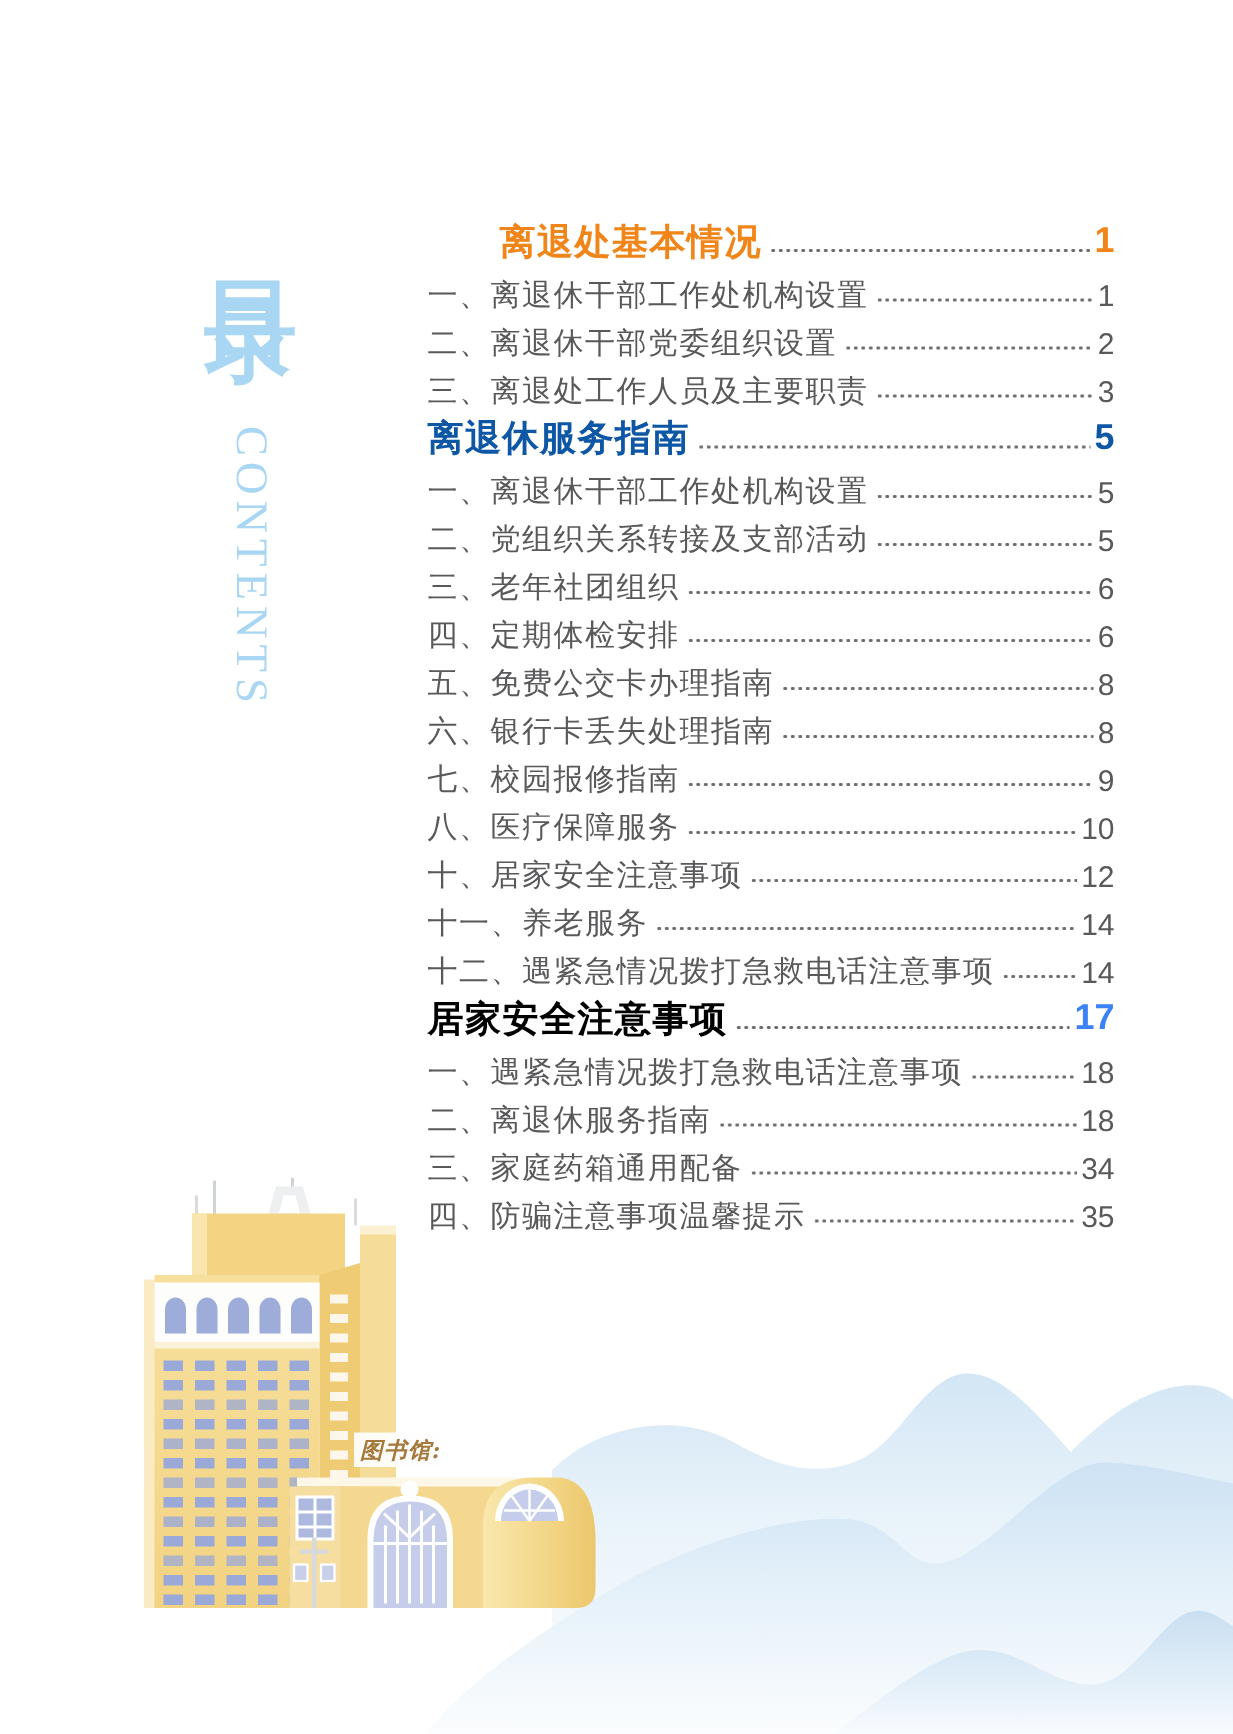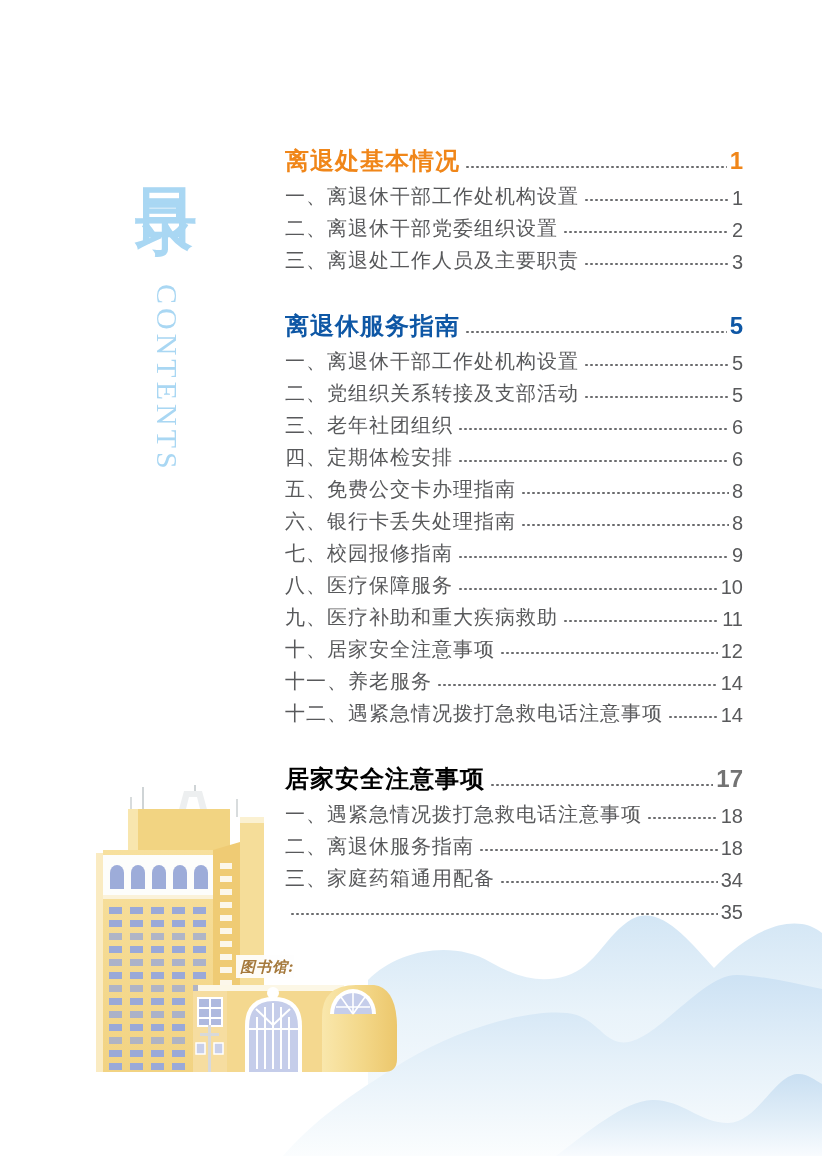--- a/index.html
+++ b/index.html
@@ -16,21 +16,21 @@
     color:#A9D7F3; line-height:66px;
   }
   .side-title-en{
     position:absolute; left:150px; top:284px;
     writing-mode:vertical-rl;
     font-family:"Liberation Serif","DejaVu Serif",serif;
     font-size:30px; letter-spacing:4px; color:#A9D7F3; line-height:34px;
   }
   
   .toc{ position:absolute; left:285px; top:143px; width:458px; }
-  .toc-section + .toc-section{ margin-top:34px; }
+  .toc-section + .toc-section{ }
   .toc-header{ display:flex; align-items:center; height:35px; }
   .toc-header-title{ font-size:24px; font-weight:bold; letter-spacing:1px; white-space:nowrap; }
   .toc-header-page{ font-size:24px; font-weight:bold; }
   .toc-item{ display:flex; align-items:flex-end; height:32px; }
   .toc-item-label{ font-size:20px; color:#58595B; letter-spacing:1px; white-space:nowrap; }
   .toc-item-page{ font-size:20px; color:#58595B; }
   .leader{
     flex:1; height:2px; align-self:flex-end; margin:0 3px 9px 5px;
     background-image:radial-gradient(circle,#6A6B6D 1.05px,transparent 1.35px);
     background-size:5px 2px; background-repeat:repeat-x; background-position:left center;
@@ -200,21 +200,21 @@
     <rect x="146" y="170" width="58" height="23" fill="#FEFEFE" opacity="0.92"></rect>
     <text class="lib-sign" x="150" y="187" fill="#A5793C">图书馆:</text>
   </svg>
 
   <div class="side-title-cn">目录</div>
   <div class="side-title-en">CONTENTS</div>
 
   <div class="toc">
       <div class="toc-section">
         <div class="toc-header">
-          <span class="toc-header-title" style="color: rgb(240, 134, 25);">离退处基本情况</span>
+          <span class="toc-header-title" style="color: rgb(240, 134, 25); margin-left: 48px;">离退处基本情况</span>
           <span class="leader"></span>
           <span class="toc-header-page" style="color: rgb(240, 134, 25);">1</span>
         </div>
         <div class="toc-item">
           <span class="toc-item-label">一、离退休干部工作处机构设置</span>
           <span class="leader"></span>
           <span class="toc-item-page">1</span>
         </div>
         <div class="toc-item">
           <span class="toc-item-label">二、离退休干部党委组织设置</span>
@@ -267,61 +267,57 @@
           <span class="toc-item-label">七、校园报修指南</span>
           <span class="leader"></span>
           <span class="toc-item-page">9</span>
         </div>
         <div class="toc-item">
           <span class="toc-item-label">八、医疗保障服务</span>
           <span class="leader"></span>
           <span class="toc-item-page">10</span>
         </div>
         <div class="toc-item">
-          <span class="toc-item-label">九、医疗补助和重大疾病救助</span>
-          <span class="leader"></span>
-          <span class="toc-item-page">11</span>
-        </div>
-        <div class="toc-item">
           <span class="toc-item-label">十、居家安全注意事项</span>
           <span class="leader"></span>
           <span class="toc-item-page">12</span>
         </div>
         <div class="toc-item">
           <span class="toc-item-label">十一、养老服务</span>
           <span class="leader"></span>
           <span class="toc-item-page">14</span>
         </div>
         <div class="toc-item">
           <span class="toc-item-label">十二、遇紧急情况拨打急救电话注意事项</span>
           <span class="leader"></span>
           <span class="toc-item-page">14</span>
         </div>
       </div>
       <div class="toc-section">
         <div class="toc-header">
           <span class="toc-header-title" style="color: #000000;">居家安全注意事项</span>
           <span class="leader"></span>
-          <span class="toc-header-page" style="color: #737373;">17</span>
+          <span class="toc-header-page" style="color: #3b82f6;">17</span>
         </div>
         <div class="toc-item">
           <span class="toc-item-label">一、遇紧急情况拨打急救电话注意事项</span>
           <span class="leader"></span>
           <span class="toc-item-page">18</span>
         </div>
         <div class="toc-item">
           <span class="toc-item-label">二、离退休服务指南</span>
           <span class="leader"></span>
           <span class="toc-item-page">18</span>
         </div>
         <div class="toc-item">
           <span class="toc-item-label">三、家庭药箱通用配备</span>
           <span class="leader"></span>
           <span class="toc-item-page">34</span>
         </div>
         <div class="toc-item">
+          <span class="toc-item-label">四、防骗注意事项温馨提示</span>
           <span class="leader"></span>
           <span class="toc-item-page">35</span>
         </div>
       </div>
     </div>
 
 </div>
 
 </body></html>

